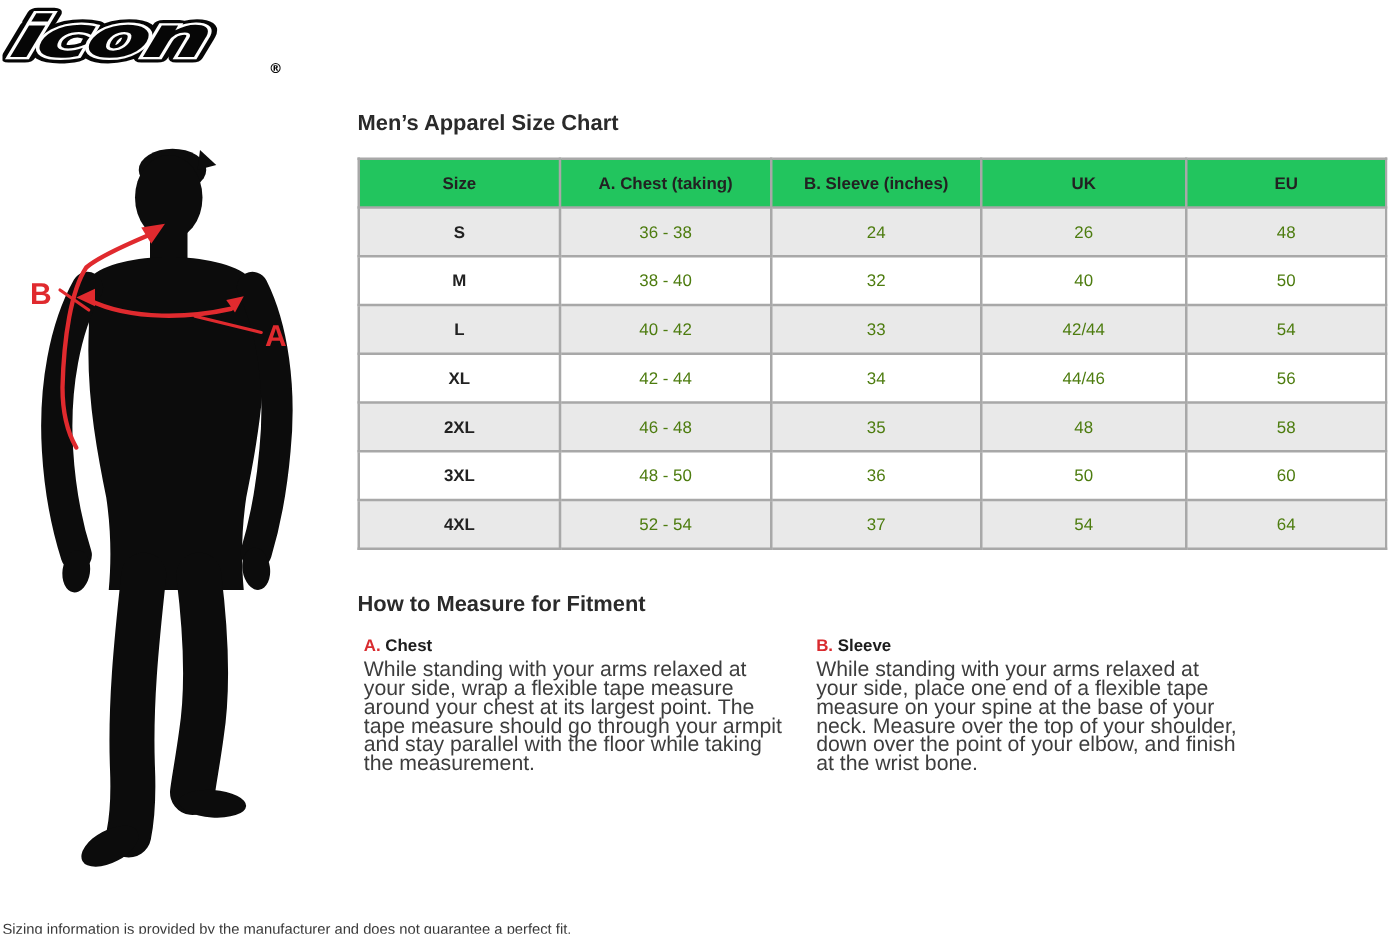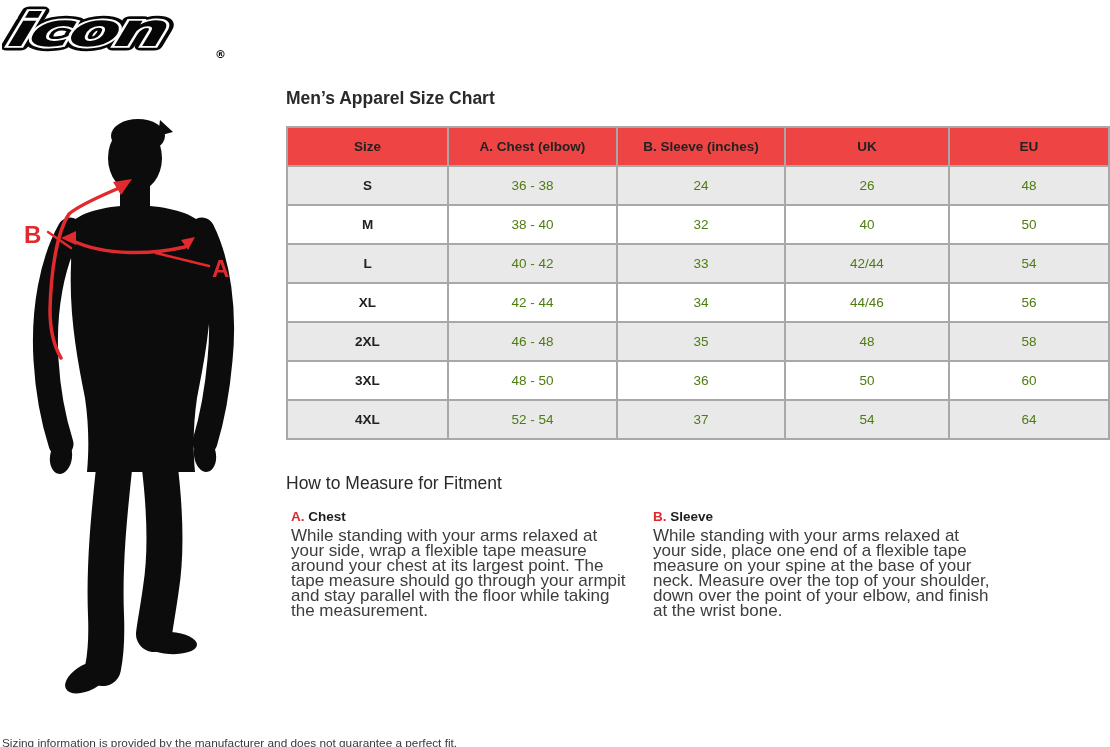--- a/index.html
+++ b/index.html
@@ -22,28 +22,28 @@
   .sil { fill:#0c0c0c; }
   .sil-stroke { stroke:#0c0c0c; stroke-linecap:round; fill:none; }
   .red-line { stroke:#e02a2e; fill:none; stroke-linecap:round; }
   .red-fill { fill:#e02a2e; }
   .fig-label { font-family:"Liberation Sans", sans-serif; font-weight:bold;
                font-size:24px; fill:#e02a2e; }
 
   
   .content { position:absolute; left:286px; top:88px; width:704px; }
   .section-title { font-size:17.5px; font-weight:bold; color:#2a2a2a; margin:0 0 17px 0; }
-  .fitment-title { font-size:17.5px; font-weight:normal; color:#2a2a2a; margin:33px 0 15px 0; }
+  .fitment-title { font-size:17.5px; font-weight:bold; color:#2a2a2a; margin:33px 0 15px 0; }
 
   table.size-table { border-collapse:collapse; width:822px; table-layout:fixed; }
   .size-table th, .size-table td {
     border:2px solid #a8a8a8; height:37px; padding:0;
     text-align:center; vertical-align:middle; font-size:13.5px;
   }
-  .size-table thead th { background:#ef4444; color:#222222; font-weight:bold; }
+  .size-table thead th { background:#22c55e; color:#222222; font-weight:bold; }
   .size-table tbody td { color:#4d7c0f; background:#ffffff; }
   .size-table tbody tr:nth-child(odd) td { background:#e9e9e9; }
   .size-table td.size-col { font-weight:bold; color:#222222; }
 
   .measure-cols { display:flex; align-items:flex-end; }
   .measure-col-a { width:393px; margin-left:5px; }
   .measure-col-b { width:392px; margin-left:24px; }
   .measure-head { font-size:13.5px; font-weight:bold; color:#1d1d1d; margin:0 0 4px 0; }
   .measure-head .letter { color:#d92b2f; }
   .measure-text { font-size:17px; line-height:15px; color:#3d3d3d; margin:0; }
@@ -109,21 +109,21 @@
     <colgroup>
       <col style="width:161px">
         <col style="width:169px">
         <col style="width:168px">
       <col style="width:164px">
         <col style="width:160px">
     </colgroup>
     <thead>
       <tr>
         <th>Size</th>
-        <th>A. Chest (elbow)</th>
+        <th>A. Chest (taking)</th>
         <th>B. Sleeve (inches)</th>
         <th>UK</th>
         <th>EU</th>
       </tr>
     </thead>
     <tbody>
       <tr>
         <td class="size-col">S</td>
         <td>36 - 38</td>
         <td>24</td>

